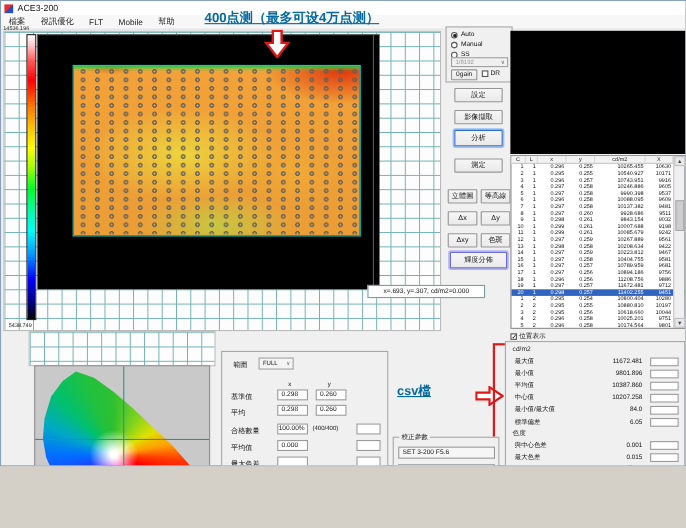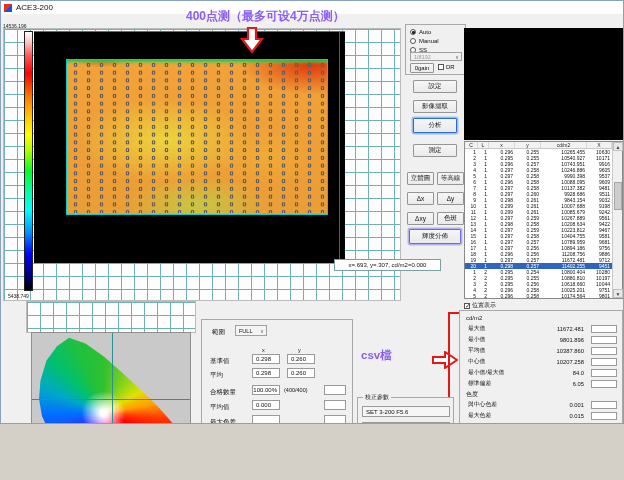--- a/index.html
+++ b/index.html
@@ -40,21 +40,21 @@
       radial-gradient(ellipse 95px 38px at 50% 94%,rgba(186,214,70,.75),rgba(186,214,70,0) 75%),
       radial-gradient(ellipse 70px 45px at 76% 62%,rgba(242,178,52,.6),rgba(242,178,52,0) 70%),
       linear-gradient(#f2a238,#eb9d36);}
   .dots{position:absolute;left:2px;top:1px;right:2px;bottom:1px;
     background-image:radial-gradient(circle,rgba(0,0,0,0) .8px,#5f5f5f 1px 1.9px,rgba(0,0,0,0) 2.1px);
     background-size:13.0px 7.75px;}
   .status-box{position:absolute;left:333px;top:258px;width:107px;height:12px;background:#fff;
     border:1px solid #7aa0a0;font-size:6px;color:#111;display:flex;align-items:center;justify-content:center;}
 
   
-  .note{position:absolute;color:#8b5cf6;font-weight:bold;}
+  .note{position:absolute;color:#0369a1;font-weight:bold;text-decoration:underline;}
   .note1{left:185px;top:7px;font-size:12px;}
   .note2{left:360px;top:347px;font-size:11.5px;}
   .red-rect{position:absolute;left:447px;top:311px;width:126px;height:136px;border:2px solid #e01818;pointer-events:none;}
   .ann-arrow{position:absolute;}
 
   
   .gbox{position:absolute;border:1px solid #a8a8a8;background:#f0f0f0;}
   .gbox .legend{position:absolute;top:-5px;left:5px;background:#f0f0f0;padding:0 2px;font-size:6px;color:#222;}
 
   
@@ -120,20 +120,27 @@
 </style>
 </head>
 <body>
 
 <div id="app">
 
   <div class="titlebar">
     <div class="appicon"></div>
     <div class="apptitle">ACE3-200</div>
   </div>
+  <div class="menubar">
+      <span class="menu-item">檔案</span>
+      <span class="menu-item">視訊優化</span>
+      <span class="menu-item">FLT</span>
+      <span class="menu-item">Mobile</span>
+      <span class="menu-item">幫助</span>
+    </div>
 
   <div class="grid-bg main-grid"></div>
   <div class="scale-max">14536.196</div>
   <div class="scale-bar"></div>
   <div class="scale-min">5438.749</div>
 
   <div class="canvas">
     <div class="canvas-vline"></div>
     <div class="heatmap">
       <div class="dots"></div>

